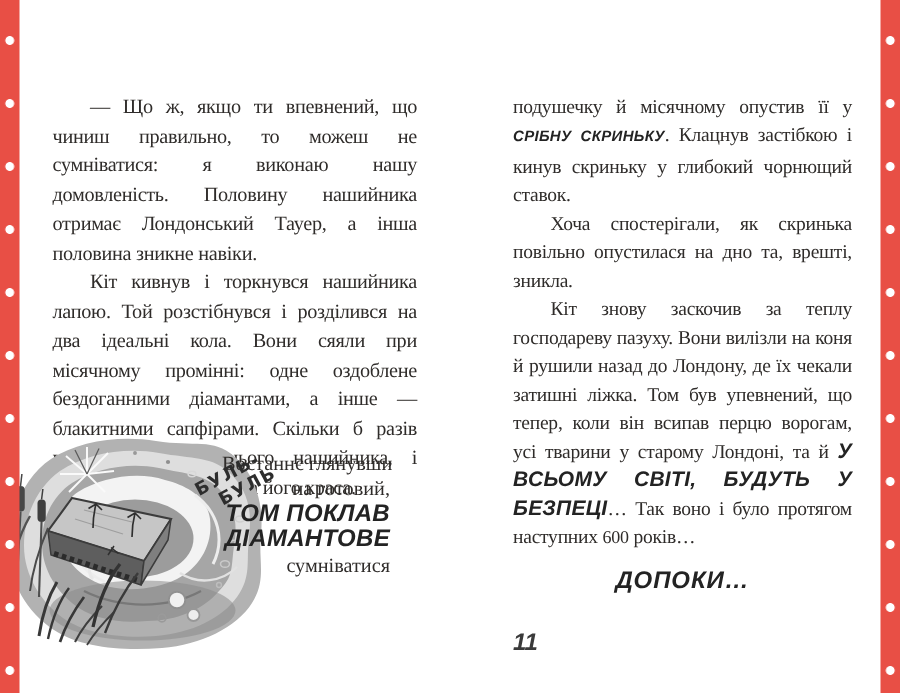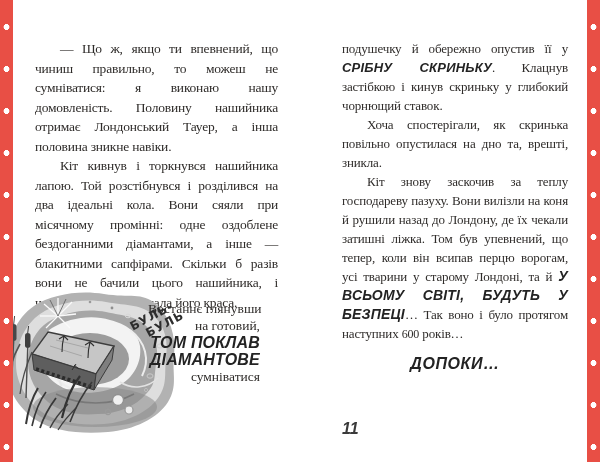--- a/index.html
+++ b/index.html
@@ -7,31 +7,31 @@
           font-family:"Liberation Serif","DejaVu Serif",serif;color:#2f2c2a;}
 
   
   .edge-bar{position:absolute;top:0;bottom:0;width:13px;background-color:#e84f45;
             background-image:radial-gradient(circle,#ffffff 2.7px,rgba(255,255,255,0) 3.2px);
             background-size:13px 42px;background-position:0 6px;z-index:20;}
   .edge-left{left:0;}
   .edge-right{right:0;}
 
   
-  .col{position:absolute;top:39px;text-align:justify;}
+  .col{position:absolute;top:61px;text-align:justify;}
   .col-left{left:35px;width:243px;font-size:13.5px;line-height:19.5px;letter-spacing:-0.2px;}
   .col-right{left:342px;width:226px;font-size:13px;line-height:19px;letter-spacing:-0.15px;}
   .para{margin:0;text-align:justify;}
   .indent{text-indent:25px;}
 
   
   .comic{font-family:"Liberation Sans","DejaVu Sans",sans-serif;font-weight:700;font-style:italic;
          letter-spacing:0.2px;color:#232323;}
   .comic-inline{font-family:"Liberation Sans","DejaVu Sans",sans-serif;font-weight:700;font-style:italic;
-                font-size:13px;letter-spacing:0.2px;color:#232323;}
+                font-size:10px;letter-spacing:0.2px;color:#232323;}
   .comic-inline.big{font-size:14px;}
   .num600{font-size:12px;}
 
   .dopoky{margin-top:10px;text-align:center;font-size:16px;letter-spacing:0.6px;}
 
   
   .caption{position:absolute;left:148px;top:300px;width:112px;text-align:right;font-size:13.5px;z-index:5;}
   .cap-line{line-height:17px;white-space:nowrap;text-align:right;}
   .cap-comic{font-size:16px;}
 
@@ -135,21 +135,21 @@
       <circle cx="90" cy="16" r="1.3" fill="#999999"></circle>
     </g>
   </svg>
 
   <div class="bul">
     <span>БУЛЬ-</span>
     <span class="l2">БУЛЬ</span>
   </div>
 
   <div class="col col-right">
-    <p class="para"><span>подушечку й обережно опустив її у </span><span class="comic-inline">СРІБНУ СКРИНЬКУ</span><span>. Клацнув застібкою і кинув скриньку у глибокий чорнющий ставок.</span></p>
+    <p class="para"><span>подушечку й місячному опустив її у </span><span class="comic-inline">СРІБНУ СКРИНЬКУ</span><span>. Клацнув застібкою і кинув скриньку у глибокий чорнющий ставок.</span></p>
     <p class="para indent">Хоча спостерігали, як скринька повільно опустилася на дно та, врешті, зникла.</p>
     <p class="para indent"><span>Кіт знову заскочив за теплу господареву пазуху. Вони вилізли на коня й рушили назад до Лондону, де їх чекали затишні ліжка. Том був упевнений, що тепер, коли він всипав перцю ворогам, усі тварини у старому Лондоні, та й </span><span class="comic-inline big">У ВСЬОМУ СВІТІ, БУДУТЬ У БЕЗПЕЦІ</span><span>… Так воно і було протягом наступних </span><span class="num600">600</span><span> років…</span></p>
     <div class="dopoky comic">ДОПОКИ…</div>
   </div>
 
   <div class="page-number">11</div>
 
 </div>
 
 </body></html>

